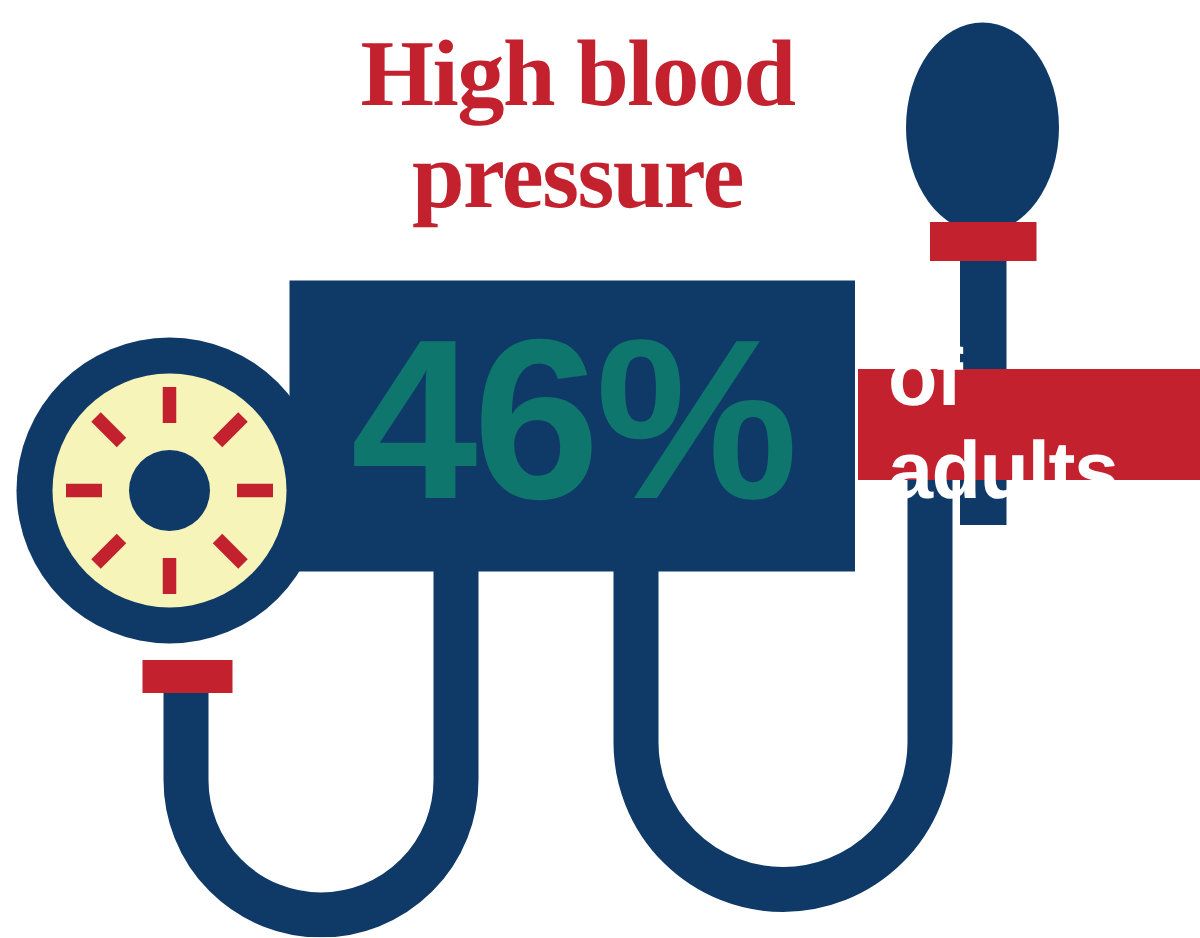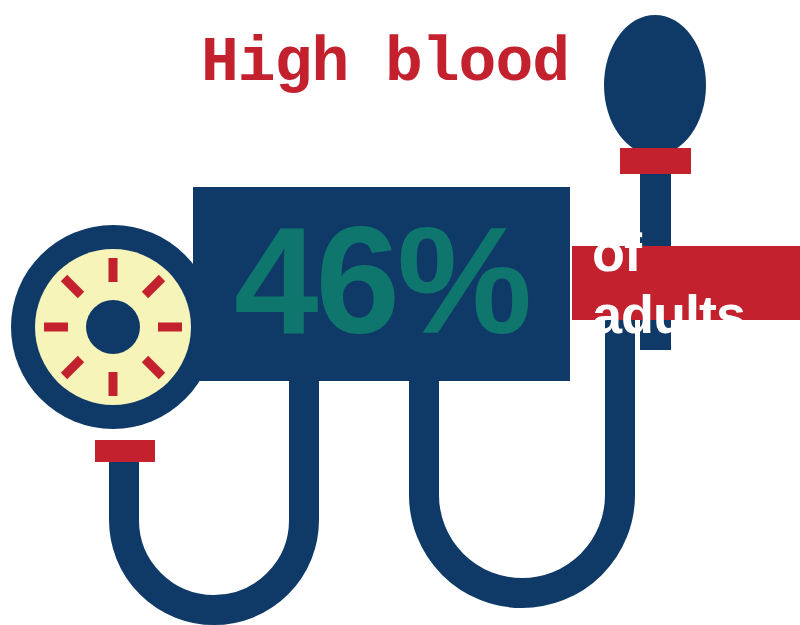--- a/index.html
+++ b/index.html
@@ -18,25 +18,24 @@
     background: #ffffff;
     overflow: hidden;
   }
   #infographic svg {
     display: block;
     position: absolute;
     top: 0;
     left: 0;
   }
   .title-text {
-    font-family: Liberation Mono, monospace;
+    font-family: Liberation Serif, serif;
     font-weight: bold;
     font-size: 63px;
     letter-spacing: -1px;
-    margin-top: 14px;
   }
   .stat-text {
     font-family: "Liberation Sans", sans-serif;
     font-weight: bold;
     font-size: 152px;
     letter-spacing: -3px;
   }
   .label-text {
     font-family: "Liberation Sans", sans-serif;
     font-weight: bold;
@@ -80,20 +79,21 @@
 
     <rect x="95" y="440" width="60" height="22" fill="#C4212F"></rect>
 
     <rect x="193" y="187" width="377" height="194" fill="#0F3A68"></rect>
 
     <rect x="572" y="246" width="228" height="74" fill="#C4212F"></rect>
   </svg>
 
   <div style="position:absolute; left:0; top:18px; width:770px; text-align:center;">
     <div class="title-text" style="color:#C4212F; line-height:1.0;">High blood</div>
+    <div class="title-text" style="color:#C4212F; line-height:1.15;">pressure</div>
   </div>
 
   <div class="stat-text" style="position:absolute; left:193px; top:183px; width:377px; height:194px;
               color:#0f766e; display:flex; align-items:center; justify-content:center;">46%</div>
 
   <div class="label-text" style="position:absolute; left:572px; top:246px; width:228px; height:74px;
               color:#FFFFFF; display:flex; align-items:center; justify-content:center;
               padding-left:20px; box-sizing:border-box;">of adults</div>
 
 </div>

